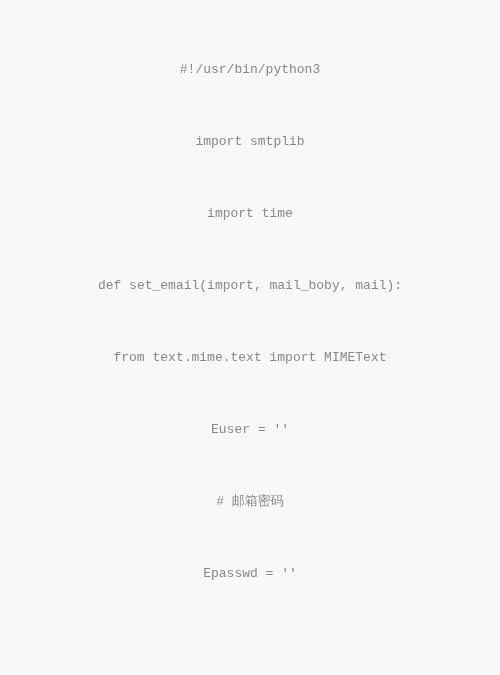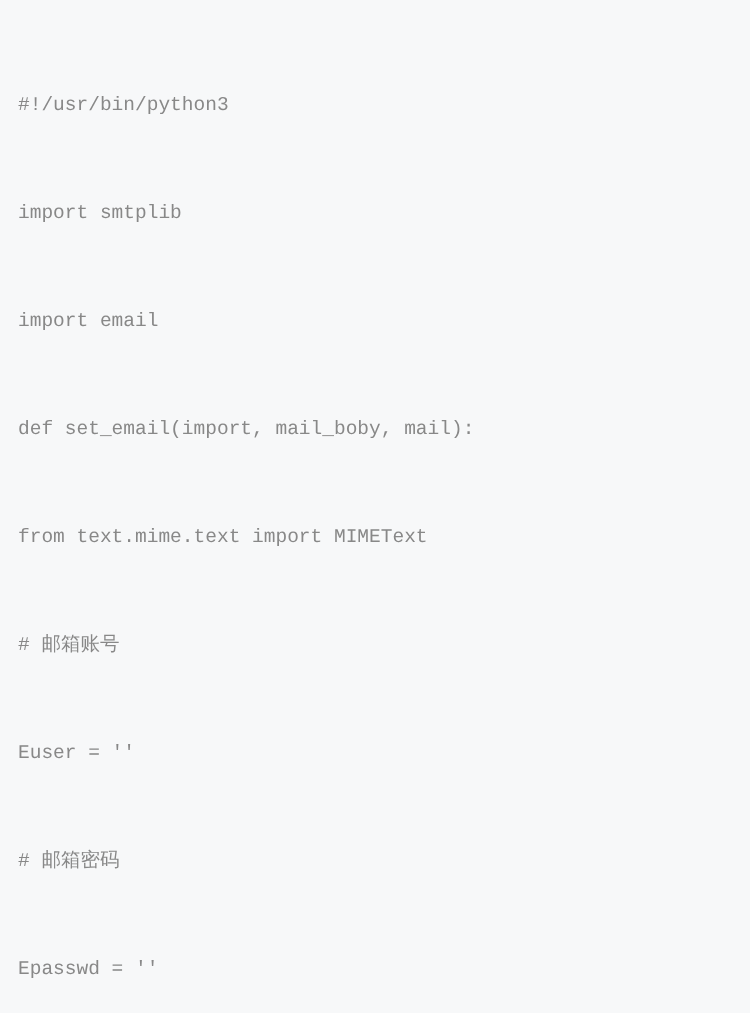--- a/index.html
+++ b/index.html
@@ -11,32 +11,32 @@
     line-height: 24px;
     color: #888888;
     padding: 10px 12px;
   }
   .code-block {
     white-space: pre;
   }
   .code-line {
     display: block;
     white-space: pre;
+    text-align: center;
   }
 </style>
 </head>
 <body>
 
 <div class="code-block">
   <span class="code-line">#!/usr/bin/python3</span>
   <span class="code-line">import smtplib</span>
-  <span class="code-line">import email</span>
+  <span class="code-line">import time</span>
   <span class="code-line">def set_email(import, mail_boby, mail):</span>
   <span class="code-line">from text.mime.text import MIMEText</span>
-  <span class="code-line"># 邮箱账号</span>
   <span class="code-line">Euser = ''</span>
   <span class="code-line"># 邮箱密码</span>
   <span class="code-line">Epasswd = ''</span>
   
   
   
   
   
   
   

